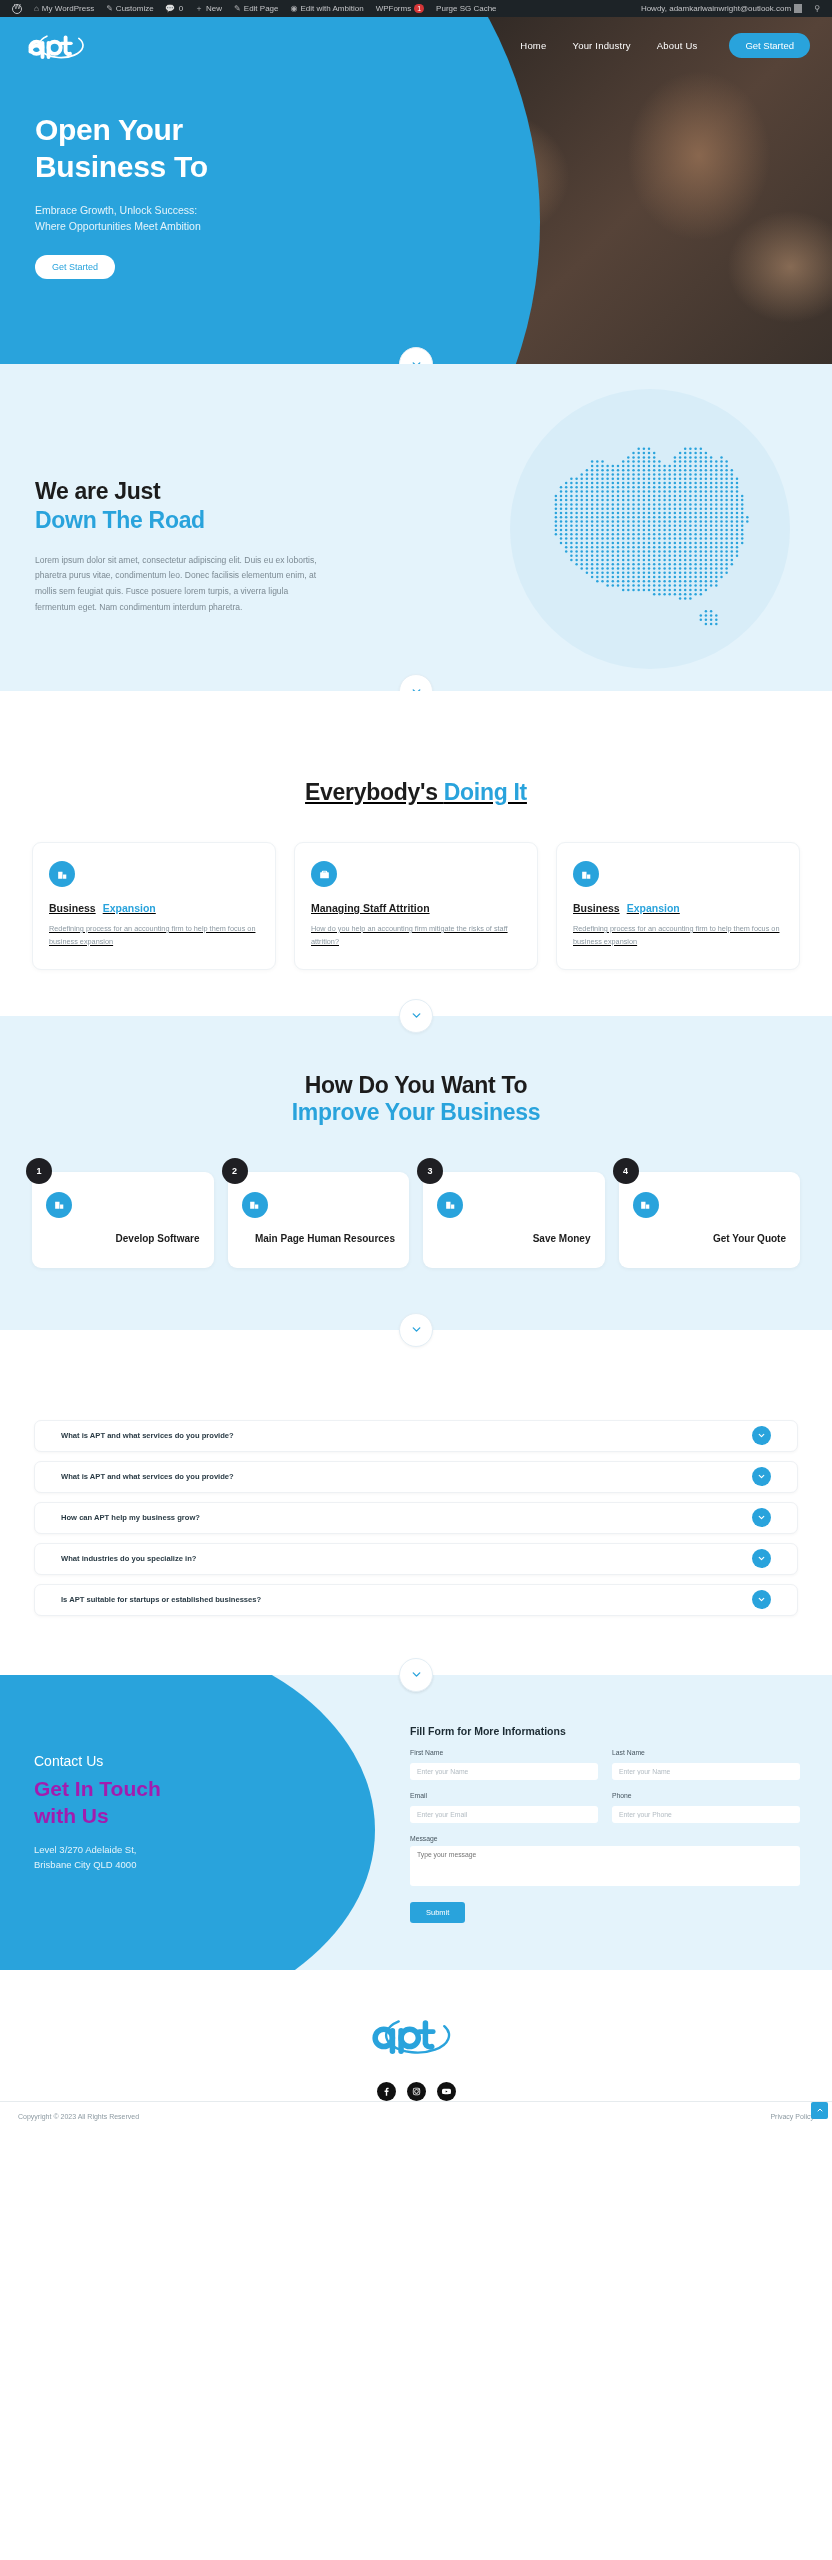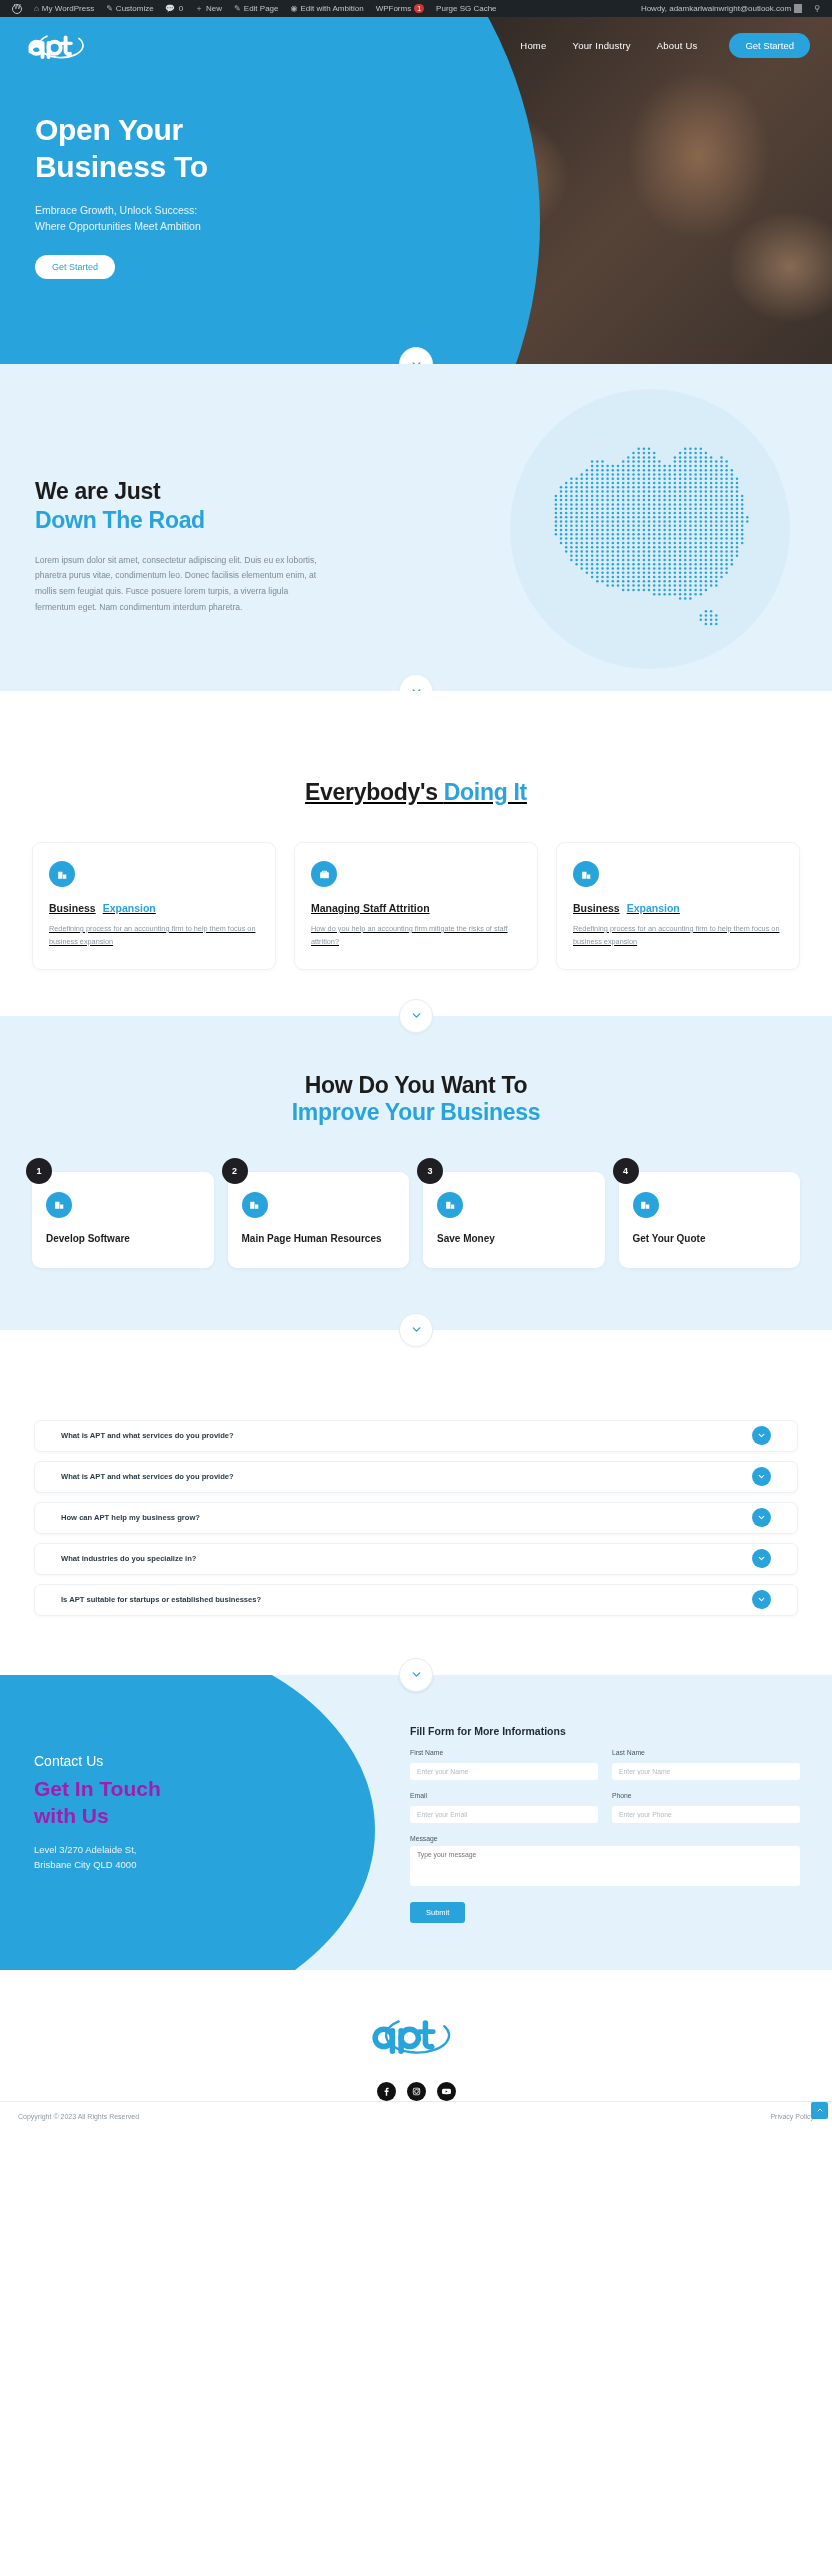--- a/index.html
+++ b/index.html
@@ -173,21 +173,21 @@
   .step-num {
     position:absolute; top:-14px; left:-6px; width:26px; height:26px;
     border-radius:50%; background:#1f1f23; color:#fff;
     font-size:9px; display:flex;align-items:center;justify-content:center;
     z-index:3; font-weight:600;
   }
   .step-card {
     background:#fff; border-radius:9px; padding: 20px 14px 22px;
     min-height: 78px; box-shadow:0 1px 4px rgba(0,0,0,.05);
   }
-  .step-label { margin-top: 14px; font-size: 10px; font-weight:700; color:#1c1c1c; line-height:1.4;}
+  .step-label { margin-top: 14px; font-size: 10px; font-weight:700; color:#1c1c1c; line-height:1.4;text-align:right;}
 
   
   .sec-faq { background:#fff; padding: 56px 0 50px; position:relative; }
   .faq-list { padding: 0 34px; margin-top: 34px; }
   .faq-item {
     background:#fff; border:1px solid #eef1f4; border-radius: 7px;
     height: 32px; display:flex; align-items:center; padding: 0 26px;
     margin-bottom: 9px; box-shadow: 0 1px 3px rgba(0,0,0,.04);
   }
   .faq-q { font-size: 7.6px; color:#2a3b45; font-weight:600; }

